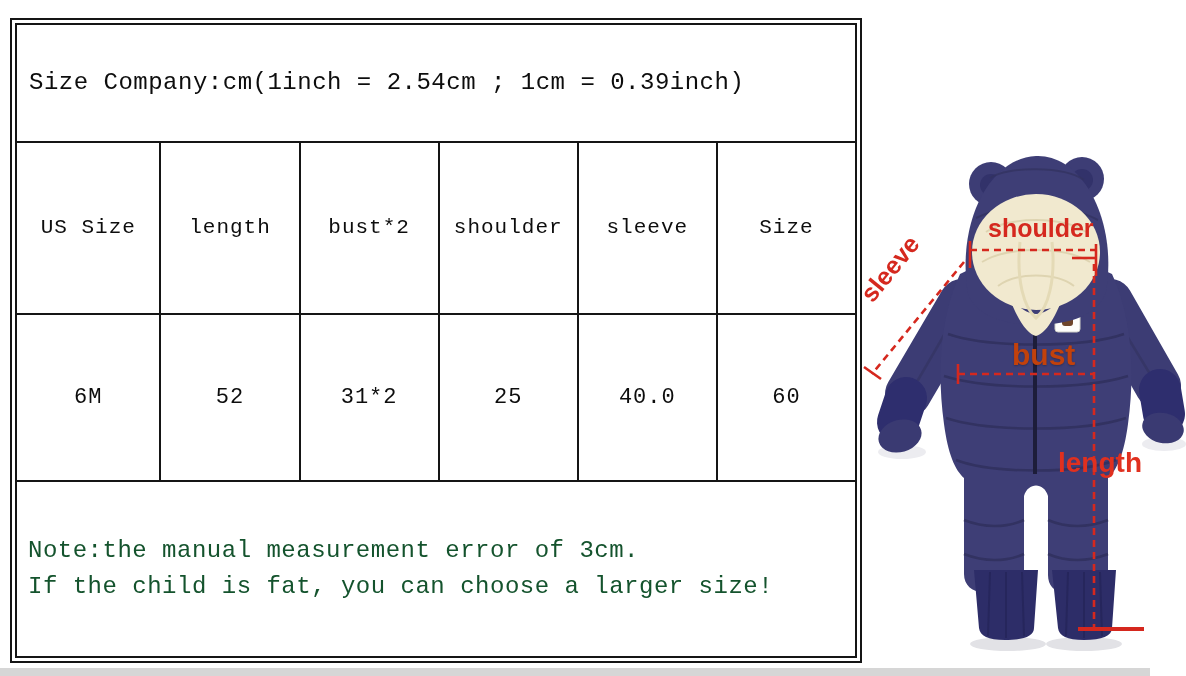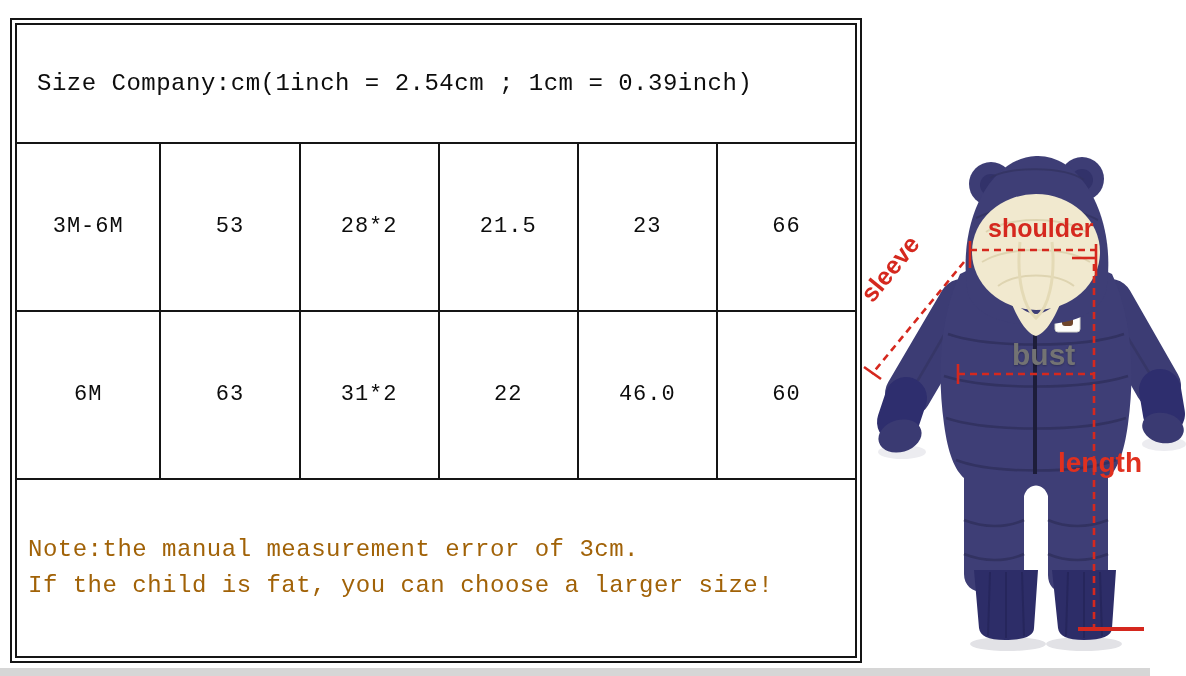--- a/index.html
+++ b/index.html
@@ -13,52 +13,52 @@
     border:2px solid #151515;padding:3px;box-sizing:border-box;background:#fff;
   }
   table.size-table{
     width:100%;height:100%;border-collapse:collapse;table-layout:fixed;
   }
   table.size-table td{
     border:2px solid #151515;text-align:center;vertical-align:middle;
     color:#0d0d0d;overflow:hidden;
   }
   tr.r-title td{
-    height:58px;text-align:left;padding:0 0 0 20px;font-size:24px;
+    height:58px;text-align:left;padding:0 0 0 12px;font-size:24px;
     letter-spacing:0.5px;border-bottom:2px solid #151515;
   }
   tr.r-ru td{
     height:72px;background:#c9f3f3;font-size:17px;letter-spacing:5px;
     white-space:pre-line;line-height:1.5;
   }
   tr.r-en td{height:84px;font-size:21px;letter-spacing:1px;}
   tr.r-data td{height:81px;font-size:22px;letter-spacing:1px;}
   tr.r-notes td{
     height:80px;text-align:left;padding:4px 0 4px 11px;
   }
   .note-line{
-    color:#a16207;font-size:24px;letter-spacing:0.5px;line-height:1.5;
+    color:#14532d;font-size:24px;letter-spacing:0.5px;line-height:1.5;
     white-space:nowrap;
   }
   col.c-first{width:17.2%;}
   col.c-std{width:16.56%;}
 
   
   .product-area{position:absolute;left:858px;top:122px;width:328px;height:545px;}
   .product-area svg{position:absolute;left:0;top:0;}
   .ann{
     position:absolute;font-family:"Liberation Sans", sans-serif;font-weight:bold;
     white-space:nowrap;pointer-events:none;
   }
   .ann-shoulder{left:130px;top:92px;font-size:25px;color:#d5281e;}
   .ann-sleeve{
     left:8px;top:162px;font-size:25px;color:#d5281e;
     transform:rotate(-51deg);transform-origin:left center;
   }
-  .ann-bust{left:154px;top:216px;font-size:30px;color:#737373;text-shadow:0 1px 2px rgba(0,0,0,0.25);}
+  .ann-bust{left:154px;top:216px;font-size:30px;color:#c2410c;text-shadow:0 1px 2px rgba(0,0,0,0.25);}
   .ann-length{left:200px;top:325px;font-size:28px;color:#e0301f;}
 
   .bottom-bar{
     position:absolute;left:0;top:668px;width:1150px;height:8px;background:#d6d6d6;
   }
 </style>
 </head>
 <body>
 
 <div class="table-outer">
@@ -68,34 +68,34 @@
         <col class="c-std">
         <col class="c-std">
       <col class="c-std">
         <col class="c-std">
         <col class="c-std">
     </colgroup>
     <tbody>
         <tr class="r-title">
       <td colspan="6">Size Company:cm(1inch = 2.54cm ; 1cm = 0.39inch)</td>
     </tr>
-    <tr class="r-data">
-      <td>3M-6M</td>
-      <td>53</td>
-      <td>28*2</td>
-      <td>21.5</td>
-      <td>23</td>
-      <td>66</td>
+    <tr class="r-en">
+      <td>US Size</td>
+      <td>length</td>
+      <td>bust*2</td>
+      <td>shoulder</td>
+      <td>sleeve</td>
+      <td>Size</td>
     </tr>
     <tr class="r-data">
       <td>6M</td>
-      <td>63</td>
+      <td>52</td>
       <td>31*2</td>
-      <td>22</td>
-      <td>46.0</td>
+      <td>25</td>
+      <td>40.0</td>
       <td>60</td>
     </tr>
     <tr class="r-notes">
       <td colspan="6">
         <div class="note-line">Note:the manual measurement error of 3cm.</div>
         <div class="note-line">If the child is fat, you can choose a larger size!</div>
       </td>
     </tr>
   </tbody>
     </table>

